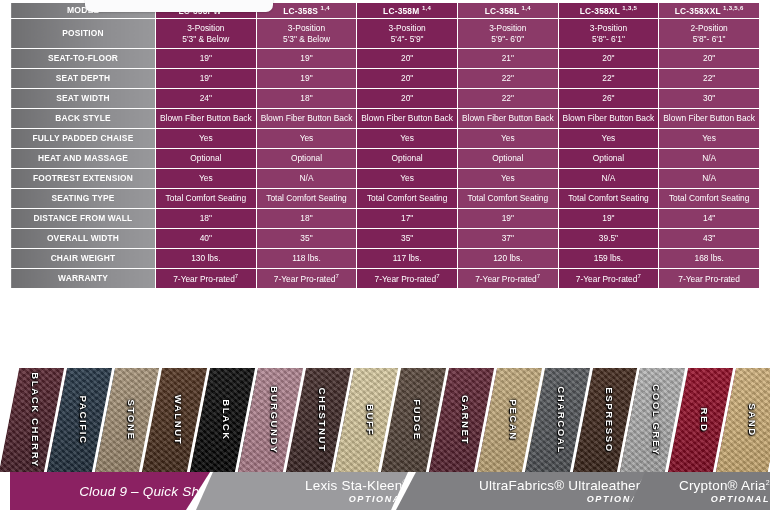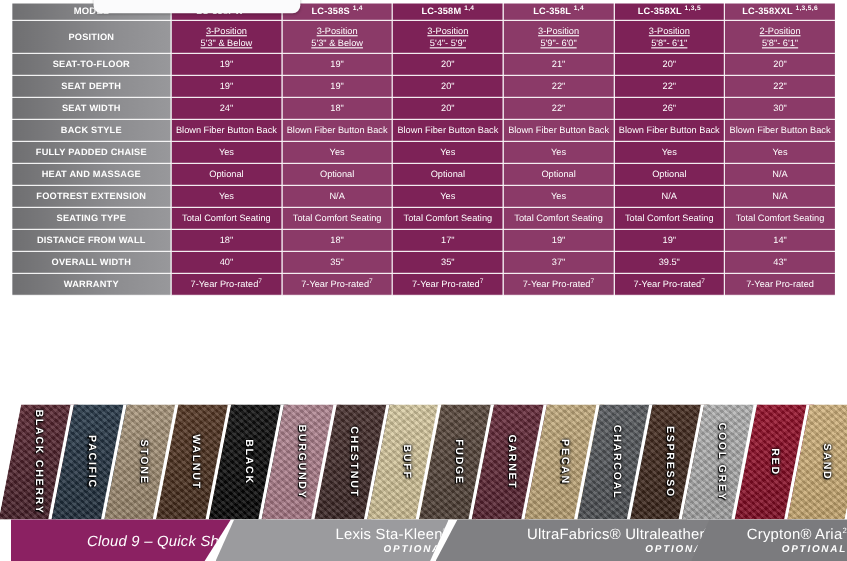--- a/index.html
+++ b/index.html
@@ -40,21 +40,21 @@
   td.cA { background:#7d2257; }
   td.cB { background:#8b3a68; }
   td.cA.head, td.cB.head { font-weight:600; letter-spacing:.2px; }
   td.head { font-size:8.6px; }
   sup { font-size:6px; vertical-align:super; letter-spacing:.3px; }
 
   tr.tall td { height:30px; }
   tr.r-head td { height:16px; }
 
   .two-line { display:block; }
-  .two-line span { display:block;text-decoration:underline; }
+  .two-line span { display:block; }
 
   
   #top-overlay {
     position:absolute; left:85px; top:-16px; width:188px; height:28px;
     background:#fbfbfc; border-radius:0 0 7px 7px;
     box-shadow:0 1px 2px rgba(0,0,0,.18);
     z-index:20;
   }
 
   
@@ -253,20 +253,29 @@
         <tr>
           <td class="lbl">OVERALL WIDTH</td>
           <td class="cA">40"</td>
           <td class="cB">35"</td>
           <td class="cA">35"</td>
           <td class="cB">37"</td>
           <td class="cA">39.5"</td>
           <td class="cB">43"</td>
         </tr>
         <tr>
+          <td class="lbl">CHAIR WEIGHT</td>
+          <td class="cA">130 lbs.</td>
+          <td class="cB">118 lbs.</td>
+          <td class="cA">117 lbs.</td>
+          <td class="cB">120 lbs.</td>
+          <td class="cA">159 lbs.</td>
+          <td class="cB">168 lbs.</td>
+        </tr>
+        <tr>
           <td class="lbl">WARRANTY</td>
           <td class="cA"><span>7-Year Pro-rated</span><sup>7</sup></td>
           <td class="cB"><span>7-Year Pro-rated</span><sup>7</sup></td>
           <td class="cA"><span>7-Year Pro-rated</span><sup>7</sup></td>
           <td class="cB"><span>7-Year Pro-rated</span><sup>7</sup></td>
           <td class="cA"><span>7-Year Pro-rated</span><sup>7</sup></td>
           <td class="cB"><span>7-Year Pro-rated</span><sup></sup></td>
         </tr>
       </tbody>
   </table>

